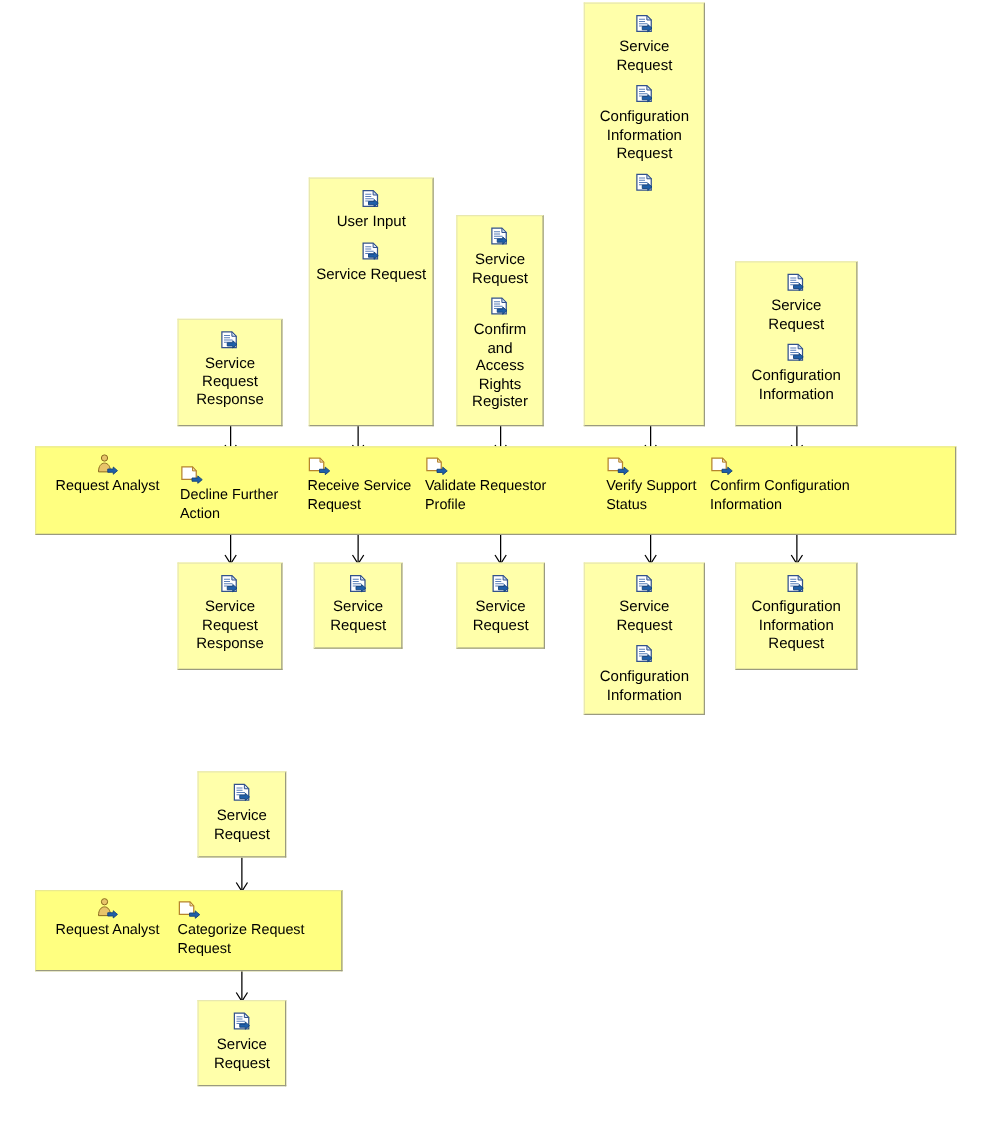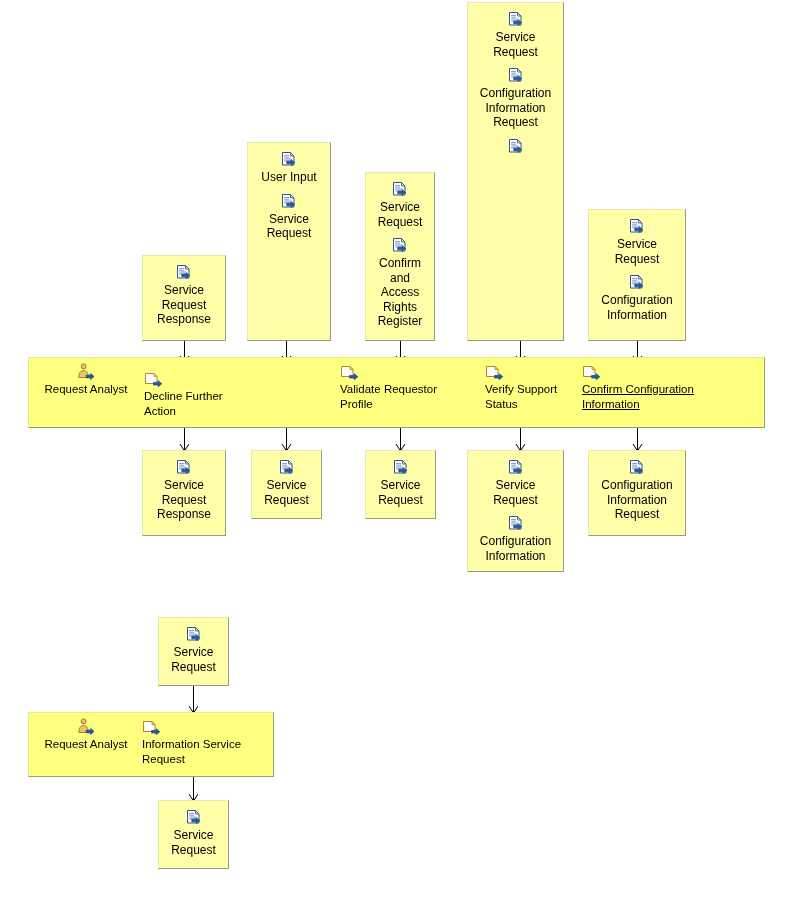--- a/index.html
+++ b/index.html
@@ -109,21 +109,21 @@
             <line x1="4.2" y1="6.2" x2="9" y2="6.2"></line>
           <line x1="4.2" y1="8" x2="11" y2="8"></line>
             <line x1="4.2" y1="9.8" x2="11" y2="9.8"></line>
         </g>
         <path d="M6.8 10.2 l4.4 0 0 -1.6 3.4 2.9 -3.4 2.9 0 -1.6 -4.4 0 z" fill="#1f5fa9" stroke="#11407a" stroke-width="0.7"></path>
       </svg>
       <span class="wp-label">Service Request Response</span>
     </div>
   </div>
 
-  <div class="node" style="left:247px; top:142px; width:84px; height:199px;">
+  <div class="node" style="left:247px; top:142px; width:100px; height:199px;">
     <div class="wp">
       <svg class="icon" viewBox="0 0 18 17">
         <path d="M2.5 1.5 h8 l3.5 3.5 v9 h-11.5 z" fill="#ffffff" stroke="#33528c" stroke-width="1"></path>
         <path d="M10.5 1.5 v3.5 h3.5 z" fill="#cfe0f2" stroke="#33528c" stroke-width="0.8"></path>
         <g stroke="#5a7fb8" stroke-width="0.8">
           <line x1="4.2" y1="4.4" x2="9" y2="4.4"></line>
             <line x1="4.2" y1="6.2" x2="9" y2="6.2"></line>
           <line x1="4.2" y1="8" x2="11" y2="8"></line>
             <line x1="4.2" y1="9.8" x2="11" y2="9.8"></line>
         </g>
@@ -300,40 +300,48 @@
 
   <div class="band-cell task" style="left:144px; top:370px; width:98px; height:60px;">
     <svg class="icon task-icon" viewBox="0 0 22 17">
       <path d="M1.5 3.5 h8.5 l3 3.2 v6.8 h-11.5 z" fill="#ffffff" stroke="#b5842e" stroke-width="1"></path>
       <path d="M10 3.5 v3.2 h3 z" fill="#f0dcb0" stroke="#b5842e" stroke-width="0.8"></path>
       <path d="M9.6 12.4 l4.6 0 0 -1.7 3.6 3 -3.6 3 0 -1.7 -4.6 0 z" fill="#1f5fa9" stroke="#11407a" stroke-width="0.7"></path>
     </svg>
     <span class="cell-label">Decline Further Action</span>
   </div>
 
+  <div class="band-cell task" style="left:246px; top:363px; width:100px; height:60px;">
+    <svg class="icon task-icon" viewBox="0 0 22 17">
+      <path d="M1.5 3.5 h8.5 l3 3.2 v6.8 h-11.5 z" fill="#ffffff" stroke="#b5842e" stroke-width="1"></path>
+      <path d="M10 3.5 v3.2 h3 z" fill="#f0dcb0" stroke="#b5842e" stroke-width="0.8"></path>
+      <path d="M9.6 12.4 l4.6 0 0 -1.7 3.6 3 -3.6 3 0 -1.7 -4.6 0 z" fill="#1f5fa9" stroke="#11407a" stroke-width="0.7"></path>
+    </svg>
+    <span class="cell-label">Receive Service Request</span>
+  </div>
 
   <div class="band-cell task" style="left:340px; top:363px; width:106px; height:60px;">
     <svg class="icon task-icon" viewBox="0 0 22 17">
       <path d="M1.5 3.5 h8.5 l3 3.2 v6.8 h-11.5 z" fill="#ffffff" stroke="#b5842e" stroke-width="1"></path>
       <path d="M10 3.5 v3.2 h3 z" fill="#f0dcb0" stroke="#b5842e" stroke-width="0.8"></path>
       <path d="M9.6 12.4 l4.6 0 0 -1.7 3.6 3 -3.6 3 0 -1.7 -4.6 0 z" fill="#1f5fa9" stroke="#11407a" stroke-width="0.7"></path>
     </svg>
     <span class="cell-label">Validate Requestor Profile</span>
   </div>
 
   <div class="band-cell task" style="left:485px; top:363px; width:100px; height:60px;">
     <svg class="icon task-icon" viewBox="0 0 22 17">
       <path d="M1.5 3.5 h8.5 l3 3.2 v6.8 h-11.5 z" fill="#ffffff" stroke="#b5842e" stroke-width="1"></path>
       <path d="M10 3.5 v3.2 h3 z" fill="#f0dcb0" stroke="#b5842e" stroke-width="0.8"></path>
       <path d="M9.6 12.4 l4.6 0 0 -1.7 3.6 3 -3.6 3 0 -1.7 -4.6 0 z" fill="#1f5fa9" stroke="#11407a" stroke-width="0.7"></path>
     </svg>
     <span class="cell-label">Verify Support Status</span>
   </div>
 
-  <div class="band-cell task" style="left:582px; top:363px; width:140px; height:60px;text-decoration:underline;">
+  <div class="band-cell task" style="left:568px; top:363px; width:140px; height:60px;">
     <svg class="icon task-icon" viewBox="0 0 22 17">
       <path d="M1.5 3.5 h8.5 l3 3.2 v6.8 h-11.5 z" fill="#ffffff" stroke="#b5842e" stroke-width="1"></path>
       <path d="M10 3.5 v3.2 h3 z" fill="#f0dcb0" stroke="#b5842e" stroke-width="0.8"></path>
       <path d="M9.6 12.4 l4.6 0 0 -1.7 3.6 3 -3.6 3 0 -1.7 -4.6 0 z" fill="#1f5fa9" stroke="#11407a" stroke-width="0.7"></path>
     </svg>
     <span class="cell-label">Confirm Configuration Information</span>
   </div>
 
   <div class="node" style="left:142px; top:450px; width:84px; height:86px;">
     <div class="wp">
@@ -461,21 +469,21 @@
     </svg>
     <span class="cell-label">Request Analyst</span>
   </div>
 
   <div class="band-cell task" style="left:142px; top:718px; width:120px; height:55px;">
     <svg class="icon task-icon" viewBox="0 0 22 17">
       <path d="M1.5 3.5 h8.5 l3 3.2 v6.8 h-11.5 z" fill="#ffffff" stroke="#b5842e" stroke-width="1"></path>
       <path d="M10 3.5 v3.2 h3 z" fill="#f0dcb0" stroke="#b5842e" stroke-width="0.8"></path>
       <path d="M9.6 12.4 l4.6 0 0 -1.7 3.6 3 -3.6 3 0 -1.7 -4.6 0 z" fill="#1f5fa9" stroke="#11407a" stroke-width="0.7"></path>
     </svg>
-    <span class="cell-label">Information Service Request</span>
+    <span class="cell-label">Categorize Request Request</span>
   </div>
 
   <div class="node" style="left:158px; top:800px; width:71px; height:69px;">
     <div class="wp">
       <svg class="icon" viewBox="0 0 18 17">
         <path d="M2.5 1.5 h8 l3.5 3.5 v9 h-11.5 z" fill="#ffffff" stroke="#33528c" stroke-width="1"></path>
         <path d="M10.5 1.5 v3.5 h3.5 z" fill="#cfe0f2" stroke="#33528c" stroke-width="0.8"></path>
         <g stroke="#5a7fb8" stroke-width="0.8">
           <line x1="4.2" y1="4.4" x2="9" y2="4.4"></line>
             <line x1="4.2" y1="6.2" x2="9" y2="6.2"></line>

